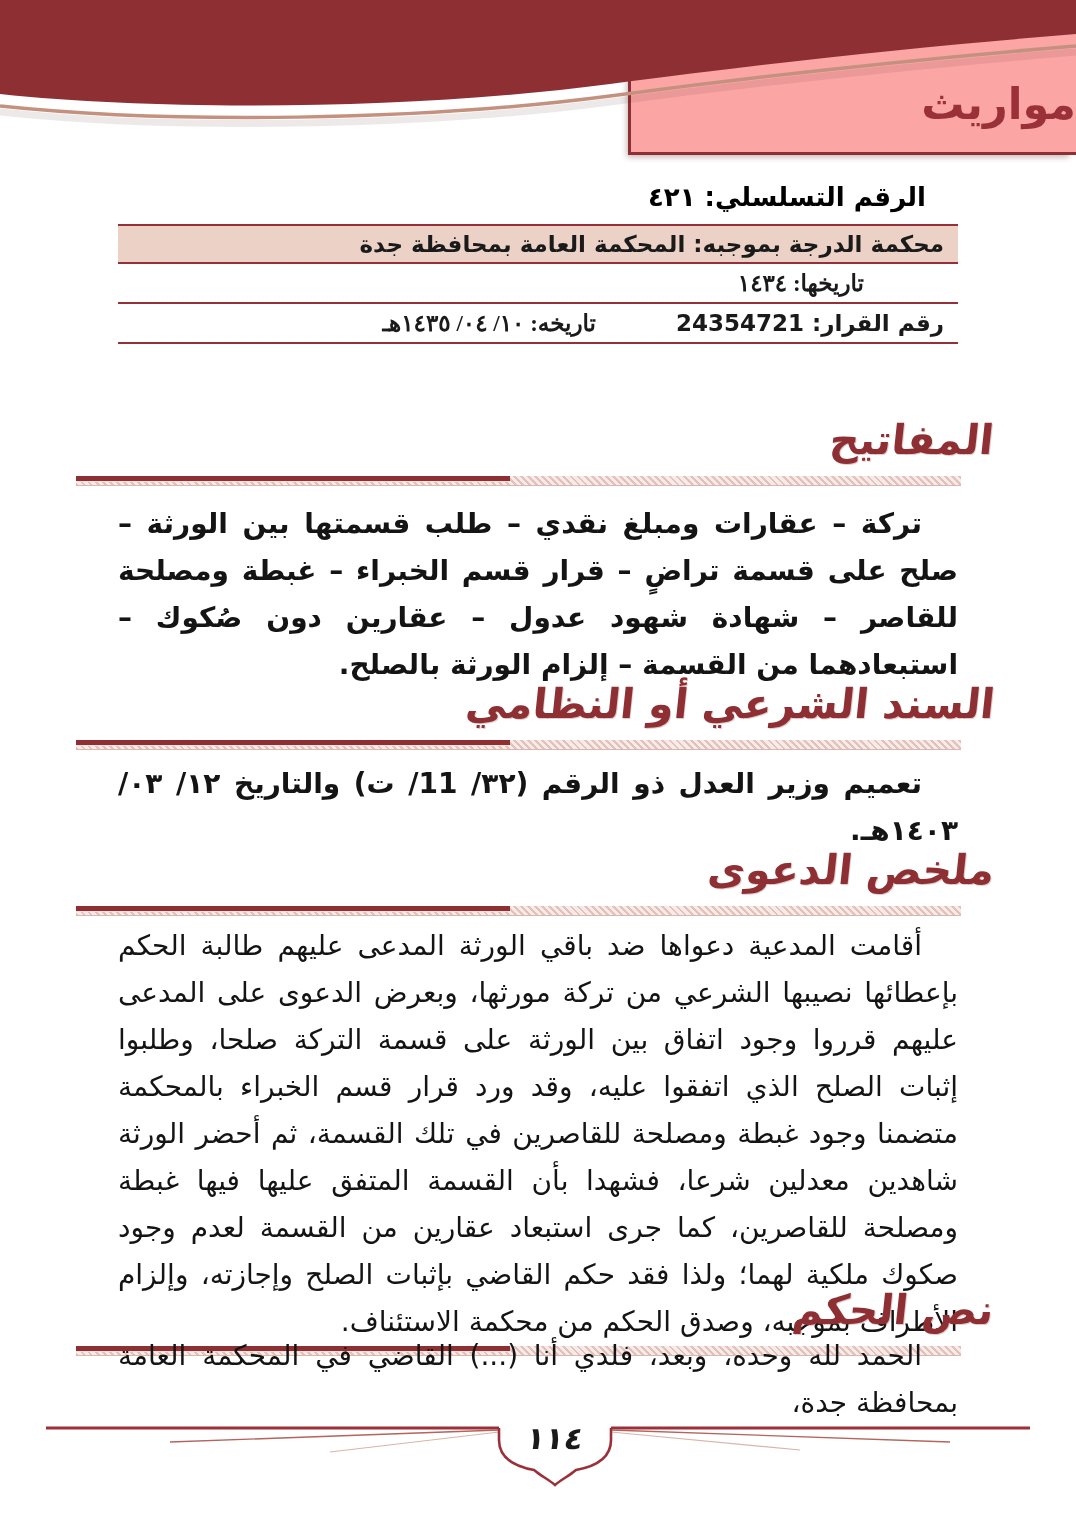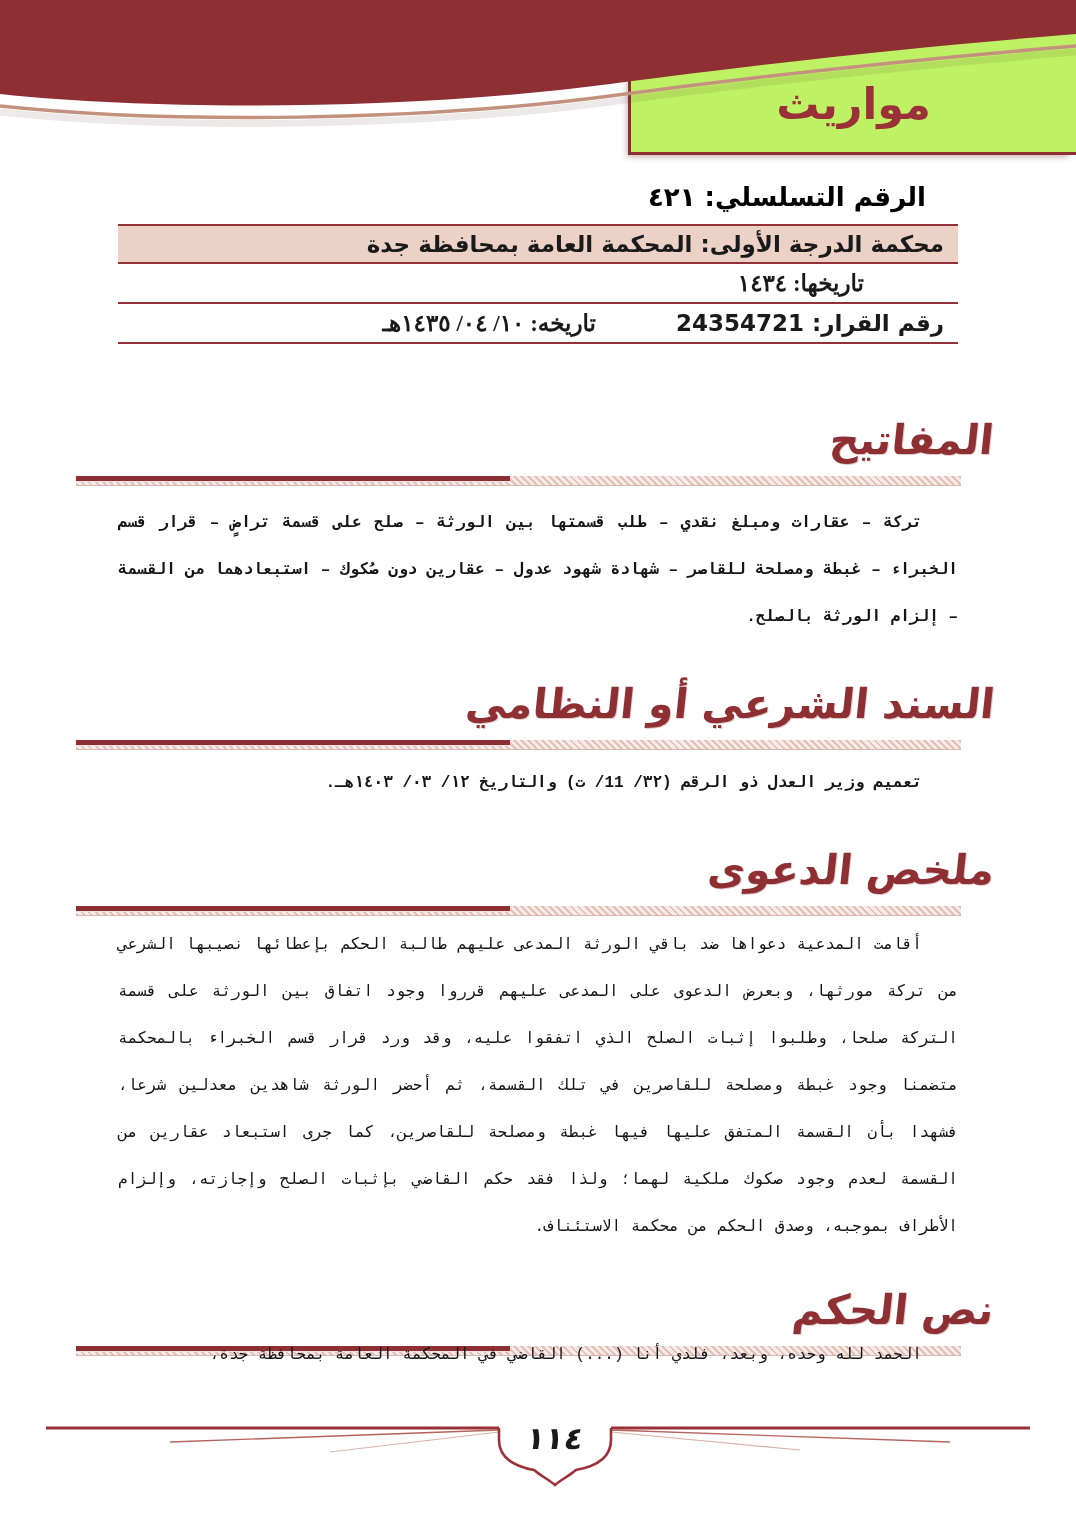--- a/index.html
+++ b/index.html
@@ -7,24 +7,24 @@
     width:1076px;height:1526px;position:relative;background:#ffffff;
     font-family:"DejaVu Sans",sans-serif;direction:rtl;overflow:hidden;
   }
   .abs{position:absolute;}
 
   
   #wave{top:0;left:0;width:1076px;height:140px;z-index:3;pointer-events:none;}
 
   
   .title-box{
-    top:26px;left:628px;right:0;height:126px;background:#bef264;z-index:2;
+    top:26px;left:628px;right:0;height:126px;background:#fca5a5;z-index:2;
     border-left:3px solid #8e2f34;border-bottom:3px solid #8e2f34;
     box-shadow:-4px 5px 6px -3px rgba(95,35,35,.35);
-    display:flex;align-items:flex-end;justify-content:center;
+    display:flex;align-items:flex-end;
   }
   .title-box .ttl{
     color:#9b3138;font-size:43px;font-weight:bold;line-height:1;
     margin-bottom:26px;letter-spacing:1px;
   }
 
   
   .serial{
     top:182px;right:150px;color:#000000;font-weight:bold;font-size:26px;
   }
@@ -53,21 +53,21 @@
     border-bottom:1px solid #d9b7ae;
   }
   .band .solid{
     position:absolute;left:0;top:0;height:5px;width:49%;background:#8e2f34;
     border-bottom:1px solid #f2e2de;
   }
 
   
   .para{
     right:118px;width:840px;color:#141414;text-align:justify;
-    font-size:16px;line-height:47px;text-indent:36px;font-family:Liberation Mono, monospace;
+    font-size:28px;line-height:47px;text-indent:36px;
   }
   .para.bold{font-weight:bold;}
 
   
   #footer-orn{top:1406px;left:0;width:1076px;height:100px;pointer-events:none;}
   .page-num{
     top:1420px;left:499px;width:112px;text-align:center;color:#1a1a1a;
     font-size:31px;font-weight:bold;transform:skewX(-10deg);
   }
 </style>
@@ -81,21 +81,21 @@
 </svg>
 
 <div class="abs title-box">
   <div class="ttl">مواريث</div>
 </div>
 
 <div class="abs serial">الرقم التسلسلي: ٤٢١</div>
 
 <div class="abs case-table">
   <div class="crow shaded">
-    <span>محكمة الدرجة الأولى: المحكمة العامة بمحافظة جدة</span>
+    <span>محكمة الدرجة بموجبه: المحكمة العامة بمحافظة جدة</span>
   </div>
   <div class="crow">
     <span class="c2">تاريخها: ١٤٣٤</span>
   </div>
   <div class="crow">
     <span class="c1">رقم القرار: 24354721</span>
     <span class="c2">تاريخه: ١٠/ ٠٤/ ١٤٣٥هـ</span>
   </div>
 </div>
 

